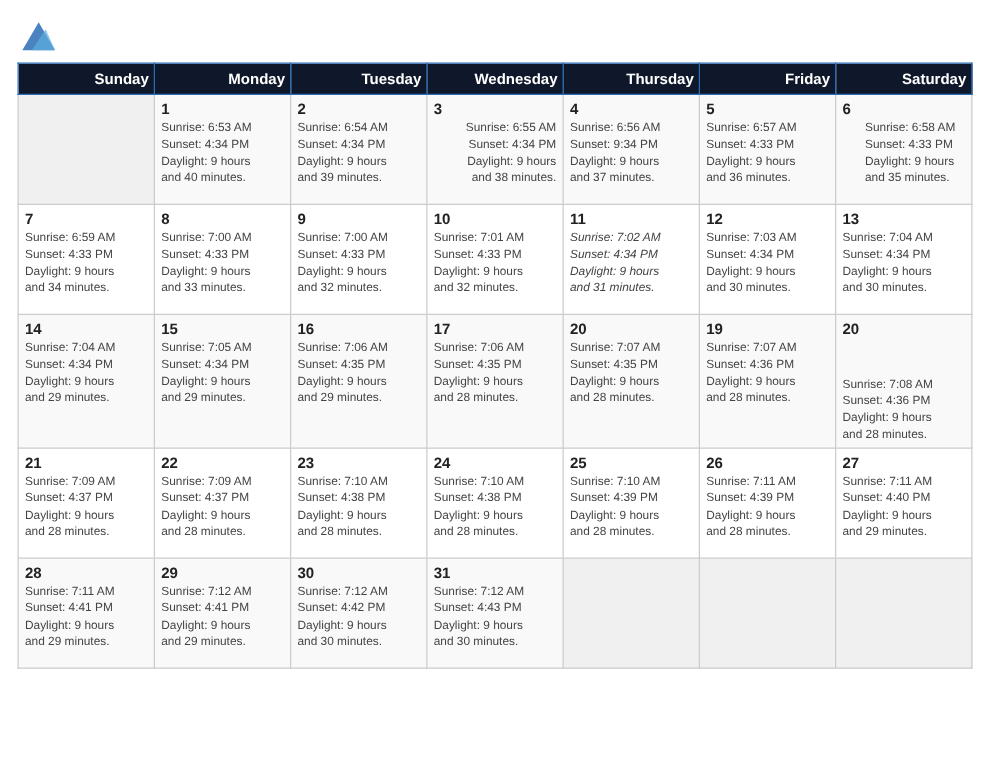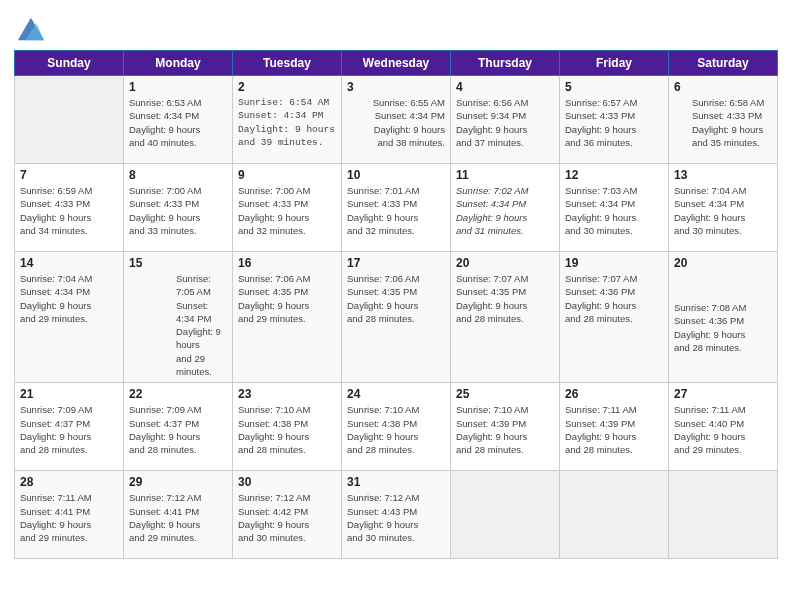--- a/index.html
+++ b/index.html
@@ -50,26 +50,26 @@
     .location {
       font-size: 14px;
       color: #555;
     }
     .calendar-table {
       width: 100%;
       border-collapse: collapse;
       table-layout: fixed;
     }
     .calendar-table thead tr th {
-      background: #4c1d95;
+      background: #0f172a;
       color: #fff;
       font-size: 12px;
       font-weight: bold;
       padding: 5px 4px;
-      text-align: center;
+      text-align: right;
       border: 1px solid #2a6db5;
     }
     .calendar-table tbody tr td {
       border: 1px solid #ccc;
       vertical-align: top;
       padding: 4px 5px;
       height: 88px;
       background: #fff;
       font-size: 10px;
       color: #333;
@@ -135,21 +135,21 @@
           <td class="empty"></td>
           <td>
             <span class="day-number">1</span>
             <div class="cell-text" style="white-space: pre-line;">Sunrise: 6:53 AM
 Sunset: 4:34 PM
 Daylight: 9 hours
 and 40 minutes.</div>
           </td>
           <td>
             <span class="day-number">2</span>
-            <div class="cell-text" style="white-space: pre-line; font-family: Liberation Mono, monospace;">Sunrise: 6:54 AM
+            <div class="cell-text" style="white-space: pre-line;">Sunrise: 6:54 AM
 Sunset: 4:34 PM
 Daylight: 9 hours
 and 39 minutes.</div>
           </td>
           <td>
             <span class="day-number">3</span>
             <div class="cell-text" style="white-space: pre-line; text-align: right;">Sunrise: 6:55 AM
 Sunset: 4:34 PM
 Daylight: 9 hours
 and 38 minutes.</div>
@@ -230,21 +230,21 @@
         <tr>
           <td>
             <span class="day-number">14</span>
             <div class="cell-text" style="white-space: pre-line;">Sunrise: 7:04 AM
 Sunset: 4:34 PM
 Daylight: 9 hours
 and 29 minutes.</div>
           </td>
           <td>
             <span class="day-number">15</span>
-            <div class="cell-text" style="white-space: pre-line; margin-left: 47px;">Sunrise: 7:05 AM
+            <div class="cell-text" style="white-space: pre-line;">Sunrise: 7:05 AM
 Sunset: 4:34 PM
 Daylight: 9 hours
 and 29 minutes.</div>
           </td>
           <td>
             <span class="day-number">16</span>
             <div class="cell-text" style="white-space: pre-line;">Sunrise: 7:06 AM
 Sunset: 4:35 PM
 Daylight: 9 hours
 and 29 minutes.</div>

